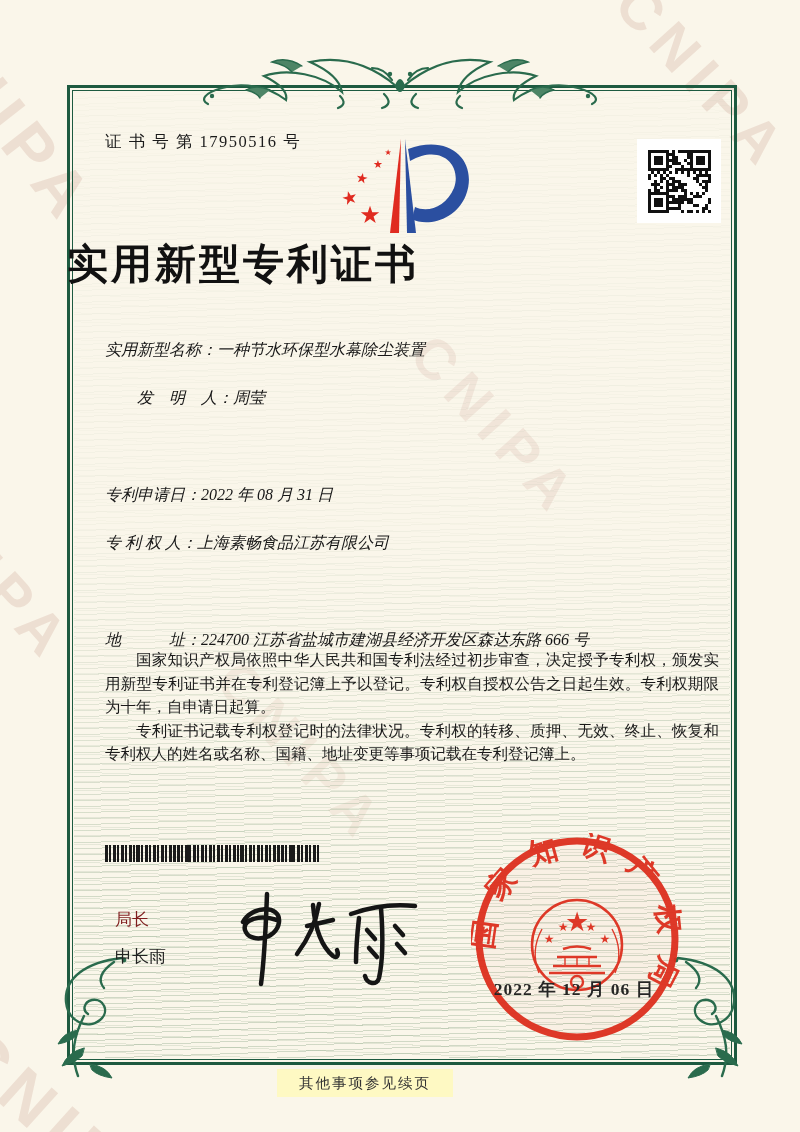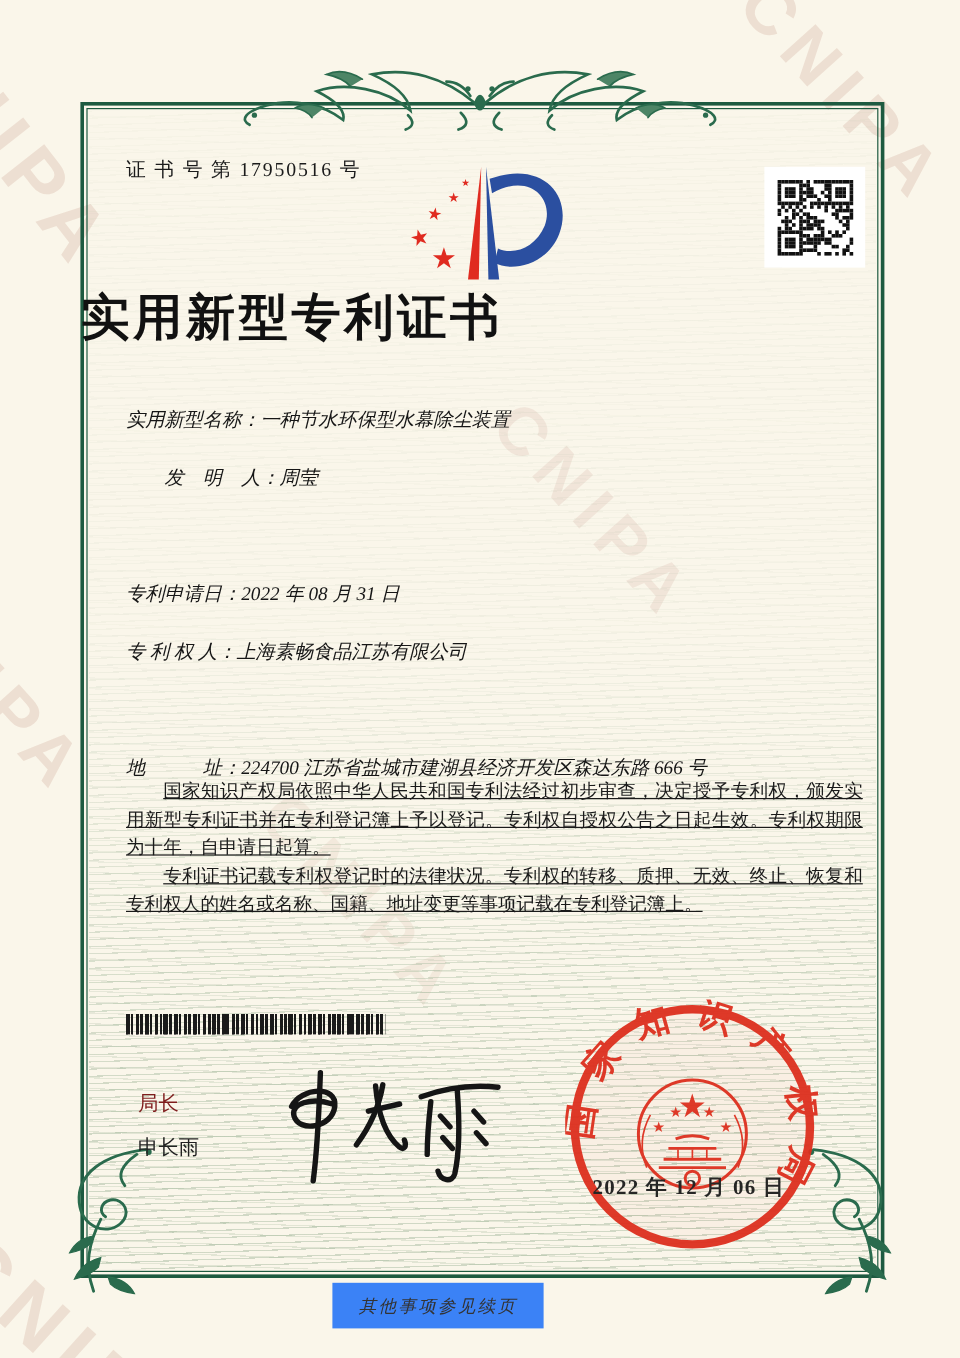--- a/index.html
+++ b/index.html
@@ -51,37 +51,37 @@
   .qr-grid i{display:block;}
   .qr-grid i.b{background:#111;}
   .title{position:absolute;left:0;top:152px;width:100%;text-align:left;
          font-size:41px;font-weight:bold;letter-spacing:3px;color:#111;}
   .row{position:absolute;left:38px;font-size:16px;white-space:nowrap;color:#161616;font-style:italic;}
   .r1{top:255px;} .r2{top:303px;margin-left:32px;} .r3{top:351px;} .r4{top:400px;}
   .r5{top:448px;} .r6{top:497px;margin-top:48px;} .r7{top:543px;}
   .row .pair2{position:absolute;left:300px;top:0;white-space:nowrap;}
   .body{position:absolute;left:38px;top:563px;width:614px;font-size:15.5px;
         line-height:23.6px;text-align:justify;color:#1a1a1a;}
-  .body p{margin:0;text-indent:2em;text-decoration:underline;}
+  .body p{margin:0;text-indent:2em;}
   .barcode{position:absolute;left:38px;top:760px;width:216px;height:17px;
     background-image:
       repeating-linear-gradient(90deg,#1a1a1a 0 2px,transparent 2px 4px),
       repeating-linear-gradient(90deg,#1a1a1a 0 3px,transparent 3px 8px),
       repeating-linear-gradient(90deg,transparent 0 5px,#1a1a1a 5px 6px,transparent 6px 13px);}
   .signer-title{position:absolute;left:48px;top:823px;font-size:17px;
         font-family:"Liberation Sans",sans-serif;color:#7f1d1d;}
   .signer-name{position:absolute;left:48px;top:860px;font-size:17px;
         font-family:"Liberation Sans",sans-serif;color:#222;}
   .signature{position:absolute;left:156px;top:793px;}
   .seal{position:absolute;left:404px;top:748px;}
   .page-info{position:absolute;left:0;top:944px;width:100%;text-align:center;
         font-size:13.5px;letter-spacing:2px;color:#222;}
-  .note{position:absolute;left:277px;top:1069px;width:176px;height:38px;background:#3b82f6;
+  .note{position:absolute;left:277px;top:1069px;width:176px;height:28px;background:#fef9c3;
         display:flex;align-items:center;justify-content:center;font-size:14.5px;
-        letter-spacing:2px;color:#333;z-index:2;font-style:italic;}
+        letter-spacing:2px;color:#333;z-index:2;}
 </style>
 </head>
 <body>
 
 <div class="page">
 
   <div class="wm wm1">CNIPA</div>
   <div class="wm wm2">CNIPA</div>
   <div class="wm wm3">CNIPA</div>
   <div class="wm wm4">CNIPA</div>

